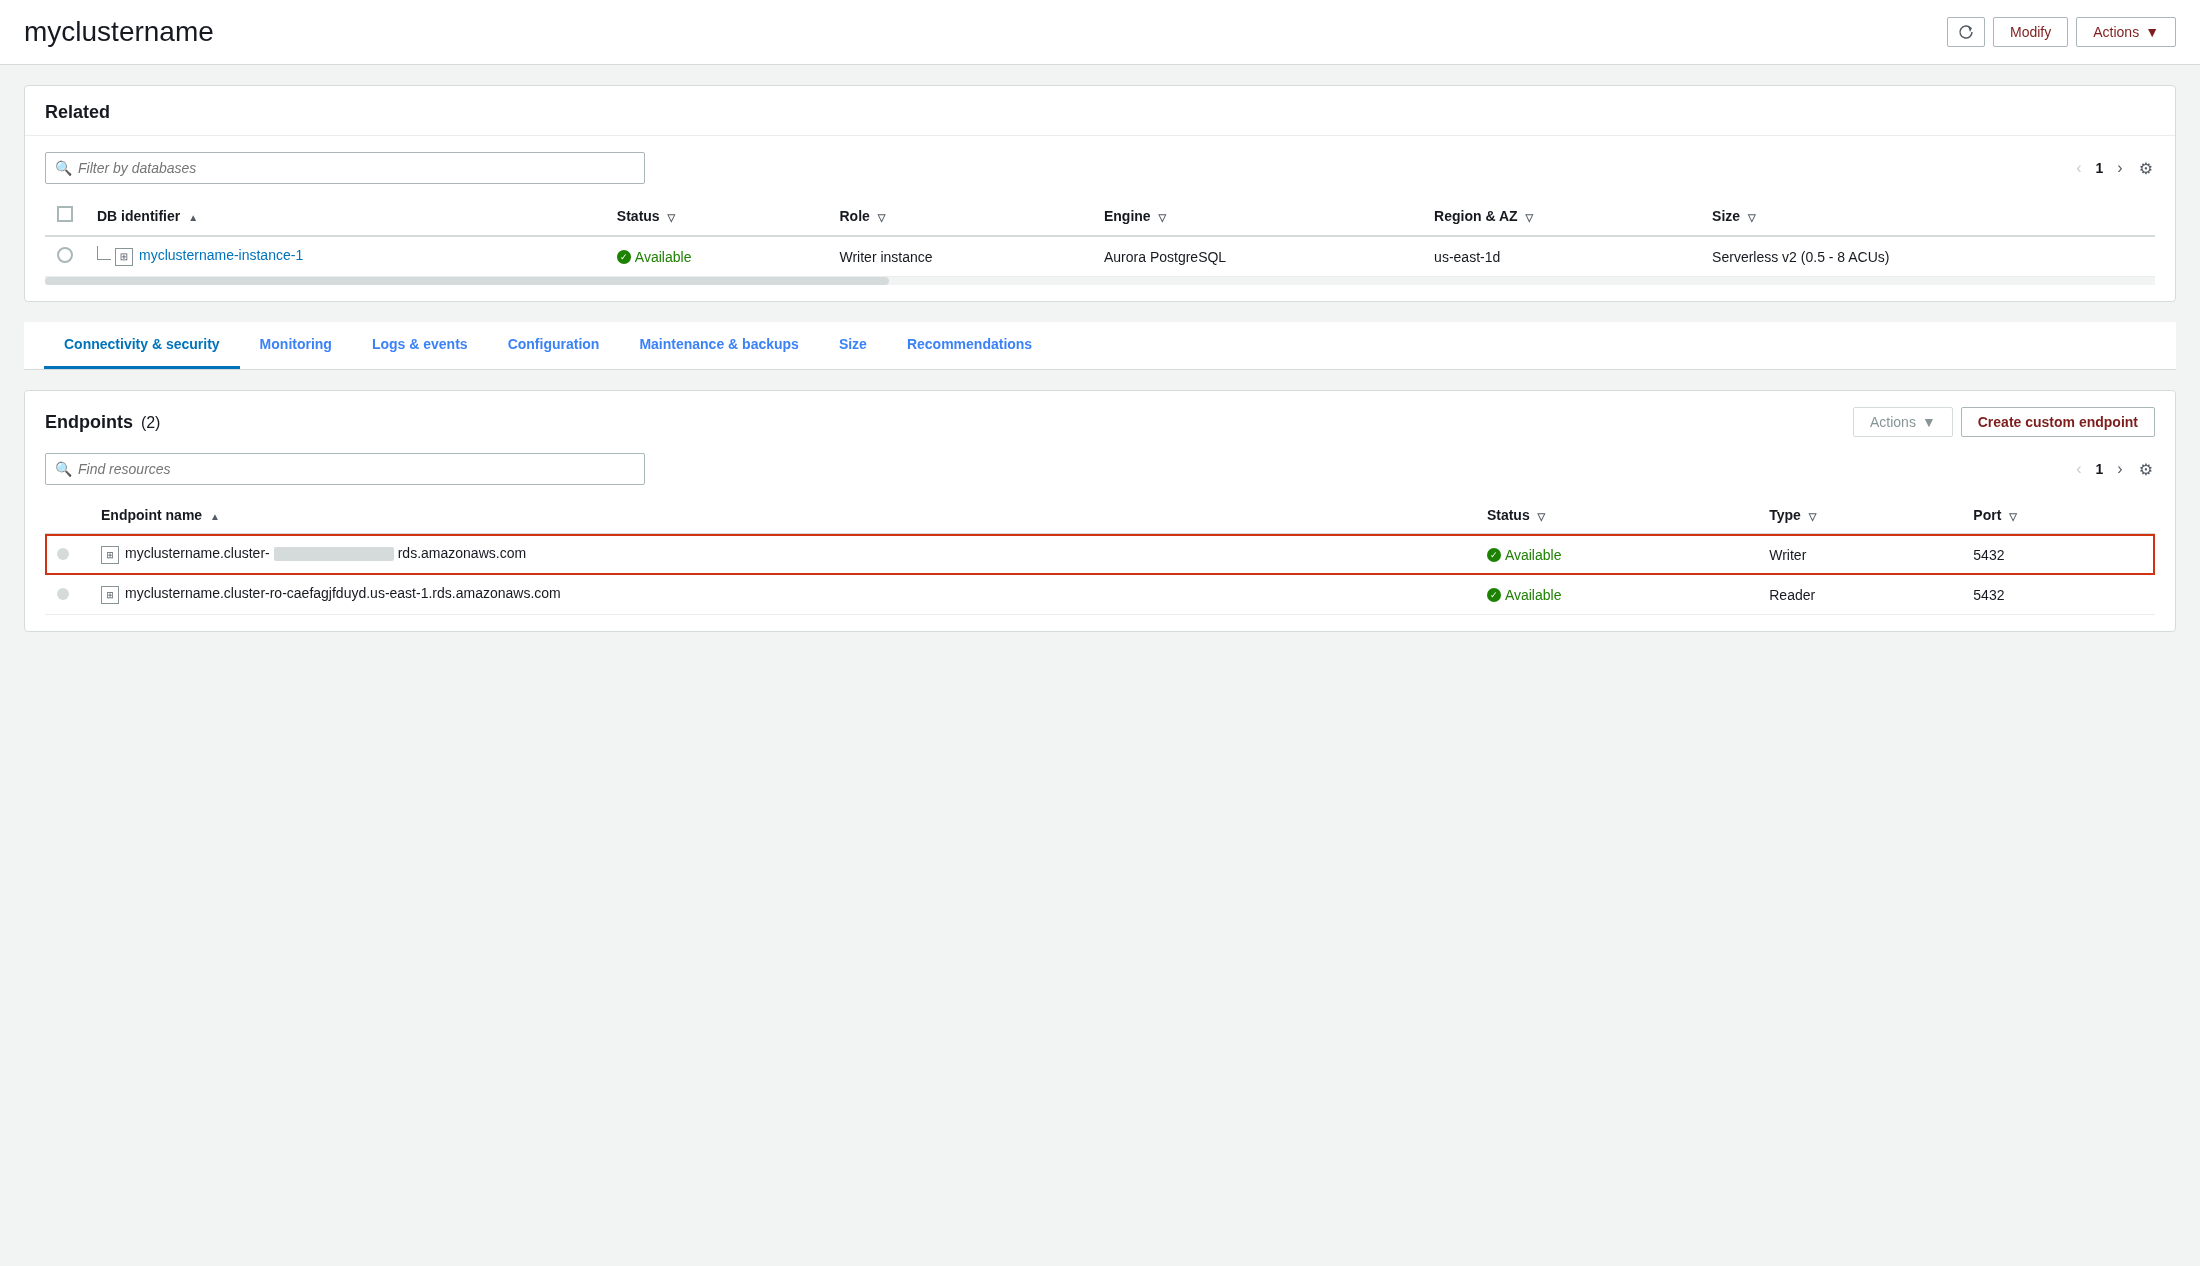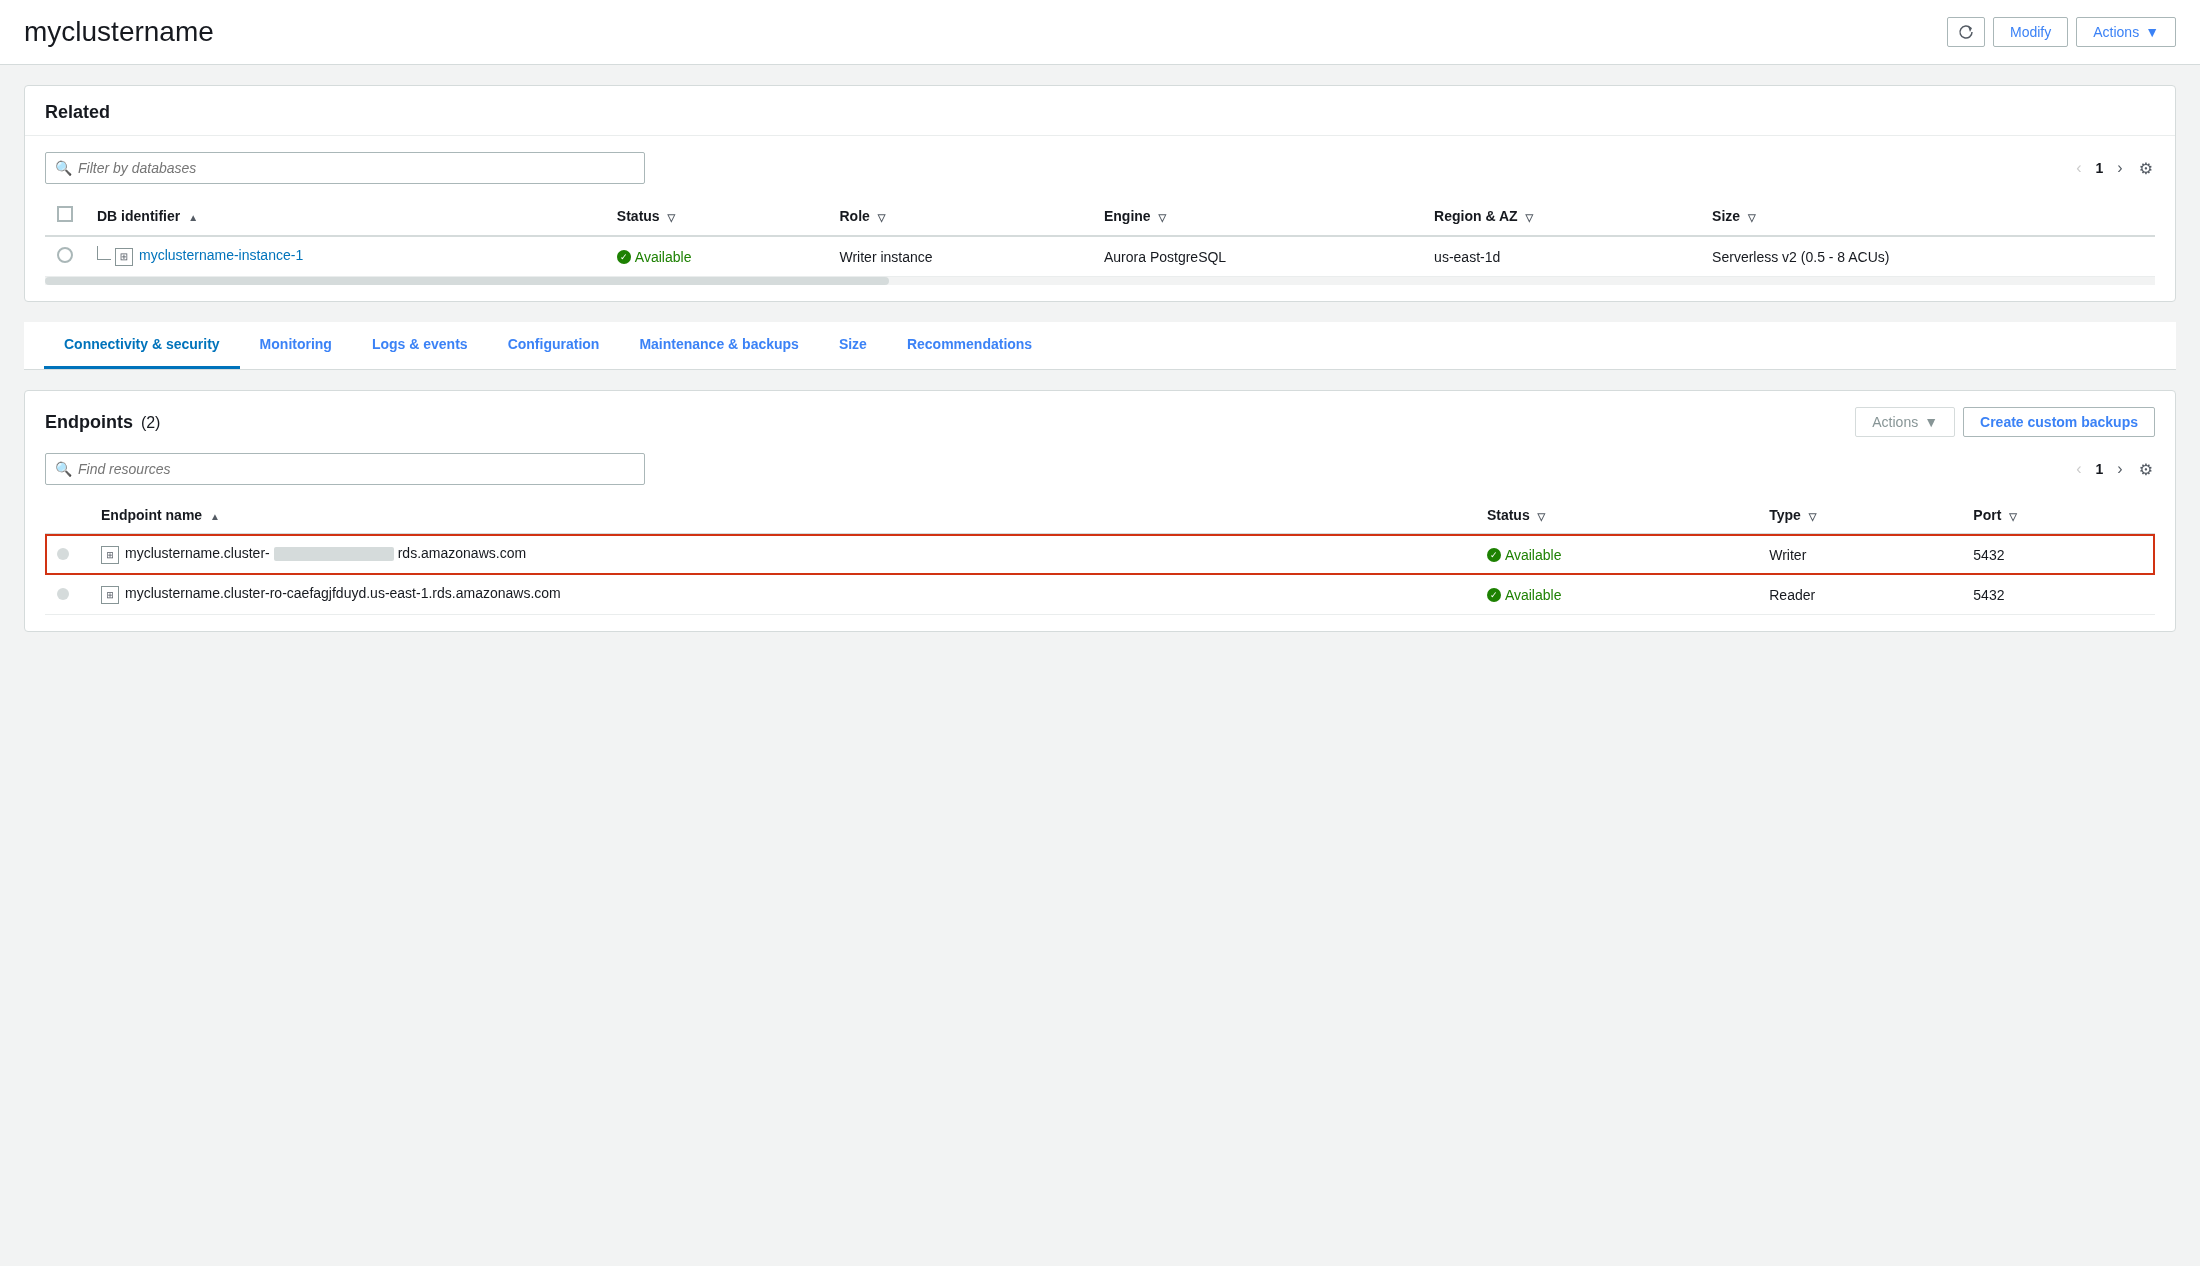--- a/index.html
+++ b/index.html
@@ -23,21 +23,21 @@
       gap: 8px;
       align-items: center;
     }
     .btn {
       padding: 6px 16px;
       border: 1px solid #aab7b8;
       border-radius: 2px;
       background: #fff;
       cursor: pointer;
       font-size: 14px;
-      color: #3b82f6;
+      color: #7f1d1d;
       display: flex;
       align-items: center;
       gap: 6px;
     }
     .btn-icon {
       padding: 6px 10px;
       border: 1px solid #aab7b8;
       border-radius: 2px;
       background: #fff;
       cursor: pointer;
@@ -428,21 +428,21 @@
       <div class="section-header">
         <div>
           <span class="section-title">Endpoints</span>
           <span class="section-title" style="font-weight:400; font-size:16px; margin-left:4px;">(2)</span>
         </div>
         <div class="section-actions">
           <button class="btn btn-disabled">
             <span>Actions</span>
             <span>▼</span>
           </button>
-          <button class="btn btn-primary">Create custom backups</button>
+          <button class="btn btn-primary">Create custom endpoint</button>
         </div>
       </div>
 
       <div class="filter-bar">
         <div class="search-input-wrapper">
           <span class="search-icon-inner">🔍</span>
           <input class="search-input" type="text" placeholder="Find resources" style="">
         </div>
         <div class="pagination-controls">
           <button class="pag-btn" disabled="">‹</button>

